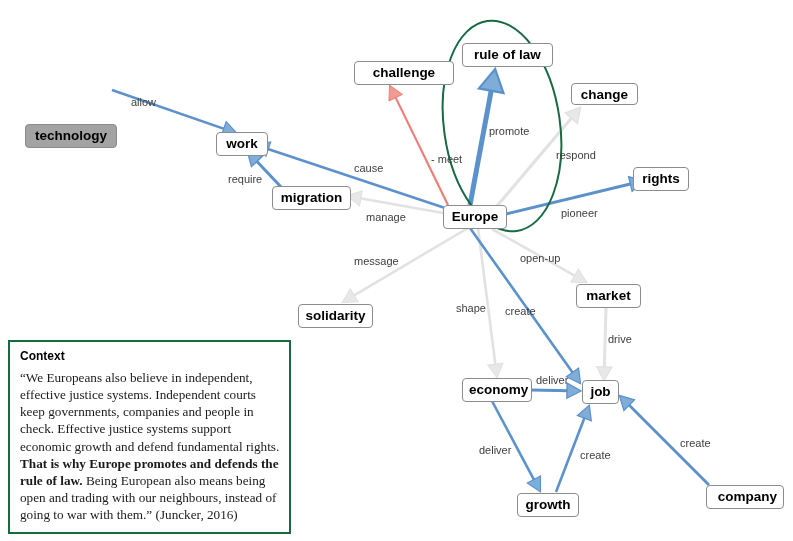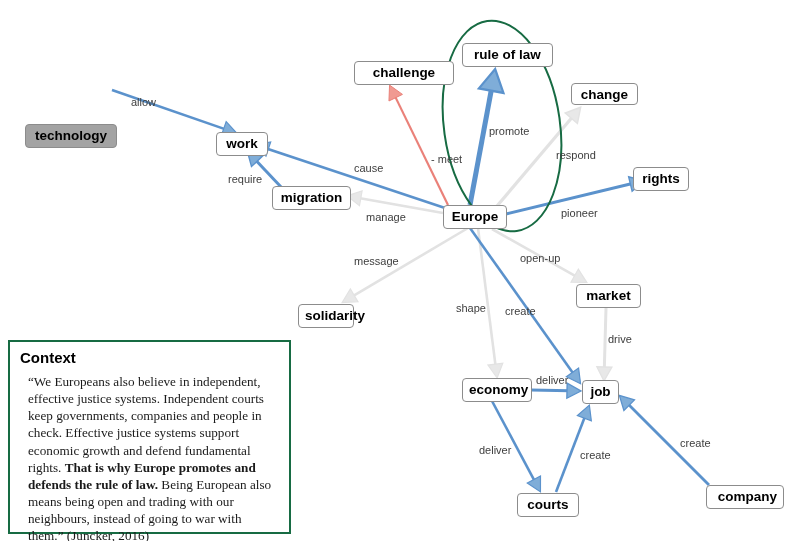--- a/index.html
+++ b/index.html
@@ -61,31 +61,31 @@
     width: 283px;
     height: 194px;
     box-sizing: border-box;
     background: #ffffff;
     border: 2px solid #176b43;
     padding: 8px 9px 6px 10px;
   }
   #context-title {
     font-family: "Liberation Sans", sans-serif;
     font-weight: bold;
-    font-size: 15px;
+    font-size: 12px;
     color: #000000;
     margin: 0 0 7px 0;
     line-height: 1;
   }
   #context-body {
     font-family: "Liberation Serif", serif;
     font-size: 13.2px;
     color: #1a1a1a;
     line-height: 1.30;
-    margin: 8px;
+    margin: 0;
   }
   #context-body .bold {
     font-weight: bold;
   }
 </style>
 </head>
 <body>
 
 <div id="diagram-root">
 
@@ -167,25 +167,25 @@
 
   <div id="node-layer">
       <div class="node-chip" style="left: 25px; top: 78px; width: 92px; height: 24px; background: #a3a3a3; border-color: rgb(140, 140, 140); color: rgb(0, 0, 0); margin-top: 46px;">technology</div>
       <div class="node-chip" style="left: 216px; top: 132px; width: 52px; height: 24px; background: rgb(255, 255, 255); border-color: rgb(140, 140, 140); color: rgb(0, 0, 0);">work</div>
       <div class="node-chip" style="left: 272px; top: 186px; width: 79px; height: 24px; background: rgb(255, 255, 255); border-color: rgb(140, 140, 140); color: rgb(0, 0, 0);">migration</div>
       <div class="node-chip" style="left: 354px; top: 61px; width: 100px; height: 24px; background: rgb(255, 255, 255); border-color: rgb(140, 140, 140); color: rgb(0, 0, 0);">challenge</div>
       <div class="node-chip" style="left: 462px; top: 43px; width: 91px; height: 24px; background: rgb(255, 255, 255); border-color: rgb(140, 140, 140); color: rgb(0, 0, 0);">rule of law</div>
       <div class="node-chip" style="left: 571px; top: 83px; width: 67px; height: 22px; background: rgb(255, 255, 255); border-color: rgb(140, 140, 140); color: rgb(0, 0, 0);">change</div>
       <div class="node-chip" style="left: 633px; top: 167px; width: 56px; height: 24px; background: rgb(255, 255, 255); border-color: rgb(140, 140, 140); color: rgb(0, 0, 0);">rights</div>
       <div class="node-chip" style="left: 443px; top: 205px; width: 64px; height: 24px; background: rgb(255, 255, 255); border-color: rgb(140, 140, 140); color: rgb(0, 0, 0);">Europe</div>
-      <div class="node-chip" style="left: 298px; top: 304px; width: 56px; height: 24px; background: rgb(255, 255, 255); border-color: rgb(140, 140, 140); color: rgb(0, 0, 0);">solidarity</div>
+      <div class="node-chip" style="left: 298px; top: 304px; width: 75px; height: 24px; background: rgb(255, 255, 255); border-color: rgb(140, 140, 140); color: rgb(0, 0, 0);">solidarity</div>
       <div class="node-chip" style="left: 576px; top: 284px; width: 65px; height: 24px; background: rgb(255, 255, 255); border-color: rgb(140, 140, 140); color: rgb(0, 0, 0);">market</div>
       <div class="node-chip" style="left: 462px; top: 378px; width: 70px; height: 24px; background: rgb(255, 255, 255); border-color: rgb(140, 140, 140); color: rgb(0, 0, 0);">economy</div>
       <div class="node-chip" style="left: 582px; top: 380px; width: 37px; height: 24px; background: rgb(255, 255, 255); border-color: rgb(140, 140, 140); color: rgb(0, 0, 0);">job</div>
-      <div class="node-chip" style="left: 517px; top: 493px; width: 62px; height: 24px; background: rgb(255, 255, 255); border-color: rgb(140, 140, 140); color: rgb(0, 0, 0);">courts</div>
+      <div class="node-chip" style="left: 517px; top: 493px; width: 62px; height: 24px; background: rgb(255, 255, 255); border-color: rgb(140, 140, 140); color: rgb(0, 0, 0);">growth</div>
       <div class="node-chip" style="left: 706px; top: 485px; width: 78px; height: 24px; background: rgb(255, 255, 255); border-color: rgb(140, 140, 140); color: rgb(0, 0, 0); text-align: right;">company</div>
     </div>
   <div id="edge-label-layer">
       <div class="edge-label" style="left: 131px; top: 97px; color: rgb(61, 61, 61);">allow</div>
       <div class="edge-label" style="left: 228px; top: 174px; color: rgb(61, 61, 61);">require</div>
       <div class="edge-label" style="left: 354px; top: 163px; color: rgb(61, 61, 61);">cause</div>
       <div class="edge-label" style="left: 366px; top: 212px; color: rgb(61, 61, 61);">manage</div>
       <div class="edge-label" style="left: 431px; top: 154px; color: rgb(61, 61, 61);">- meet</div>
       <div class="edge-label" style="left: 489px; top: 126px; color: rgb(61, 61, 61);">promote</div>
       <div class="edge-label" style="left: 556px; top: 150px; color: rgb(61, 61, 61);">respond</div>

